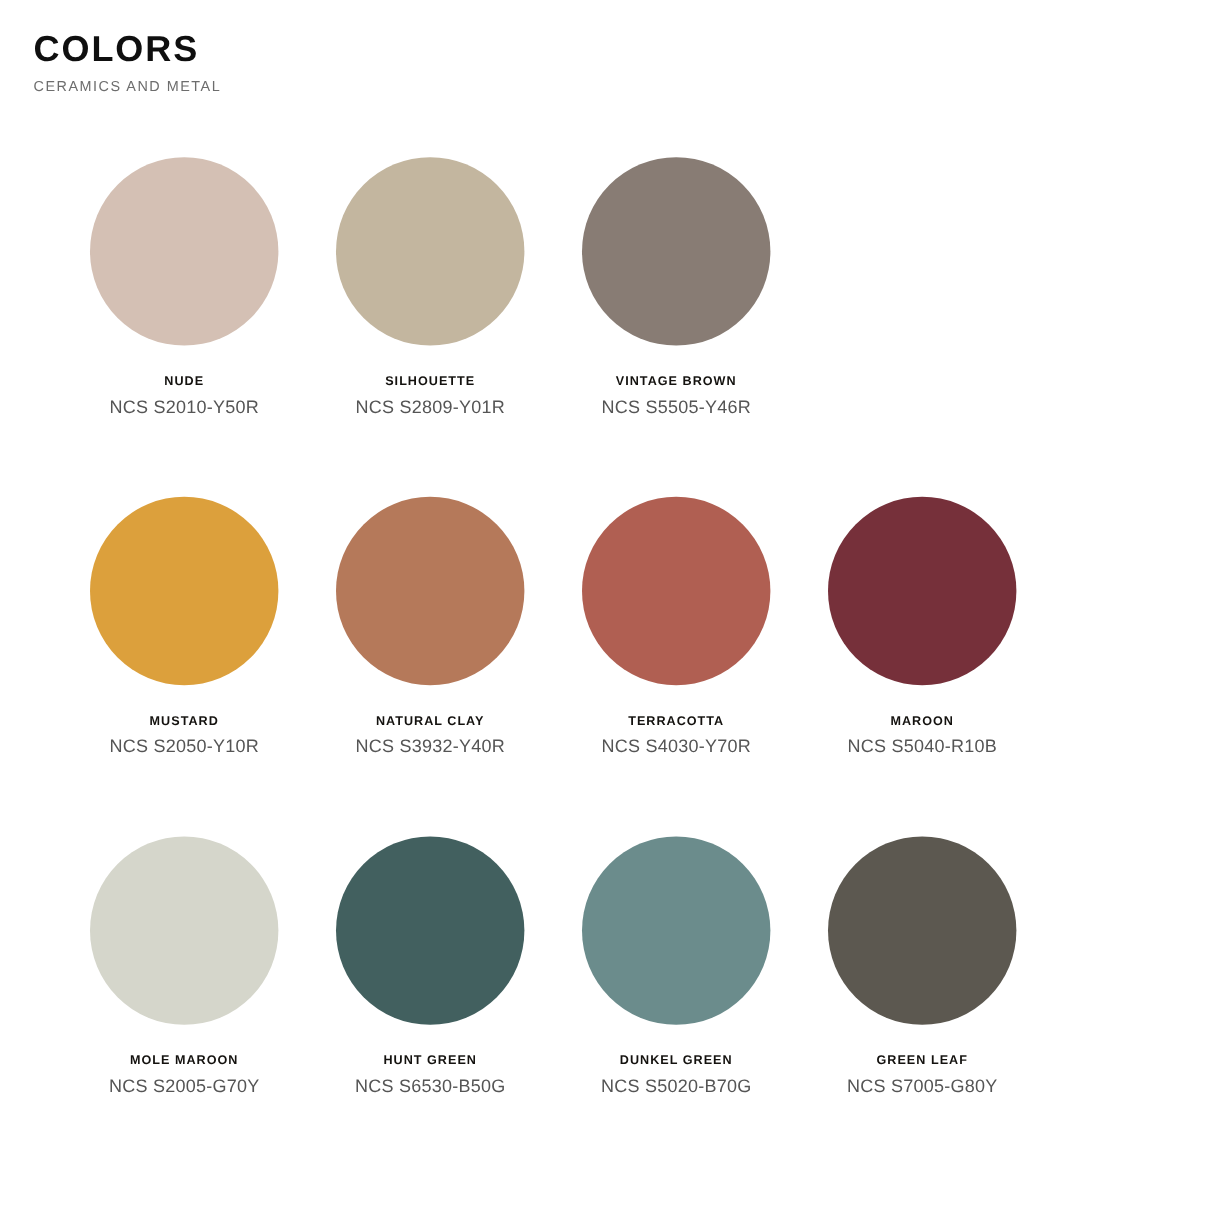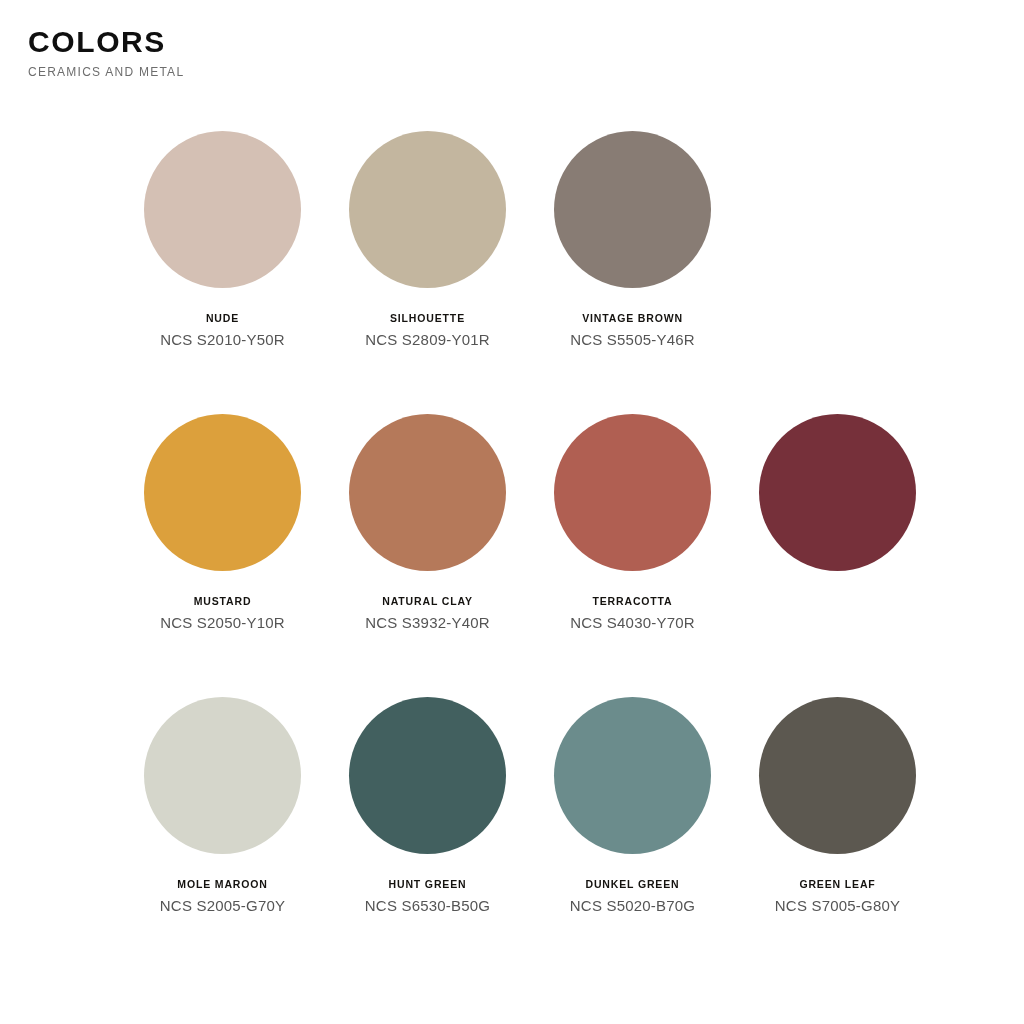--- a/index.html
+++ b/index.html
@@ -51,21 +51,21 @@
     height:283px;
   }
   .swatch-cell {
     width:205px;
     flex:0 0 205px;
     display:flex;
     flex-direction:column;
     align-items:center;
   }
   
-  .swatch-row { padding-left:120px; }
+  .swatch-row { padding-left:51px; }
 
   .swatch-disc {
     width:157px;
     height:157px;
     border-radius:50%;
     flex:0 0 157px;
   }
   .swatch-caption {
     margin-top:24px;
     text-align:center;
@@ -142,20 +142,24 @@
       </div>
       <div class="swatch-cell">
         <div class="swatch-disc" style="background: rgb(176, 95, 82);"></div>
         <div class="swatch-caption">
           <div class="swatch-name">TERRACOTTA</div>
           <div class="swatch-code">NCS S4030-Y70R</div>
         </div>
       </div>
       <div class="swatch-cell">
         <div class="swatch-disc" style="background: rgb(118, 48, 58);"></div>
+        <div class="swatch-caption">
+          <div class="swatch-name">MAROON</div>
+          <div class="swatch-code">NCS S5040-R10B</div>
+        </div>
       </div>
     </div>
 
     <div class="swatch-row">
       <div class="swatch-cell">
         <div class="swatch-disc" style="background: rgb(213, 214, 203);"></div>
         <div class="swatch-caption">
           <div class="swatch-name">MOLE MAROON</div>
           <div class="swatch-code">NCS S2005-G70Y</div>
         </div>

